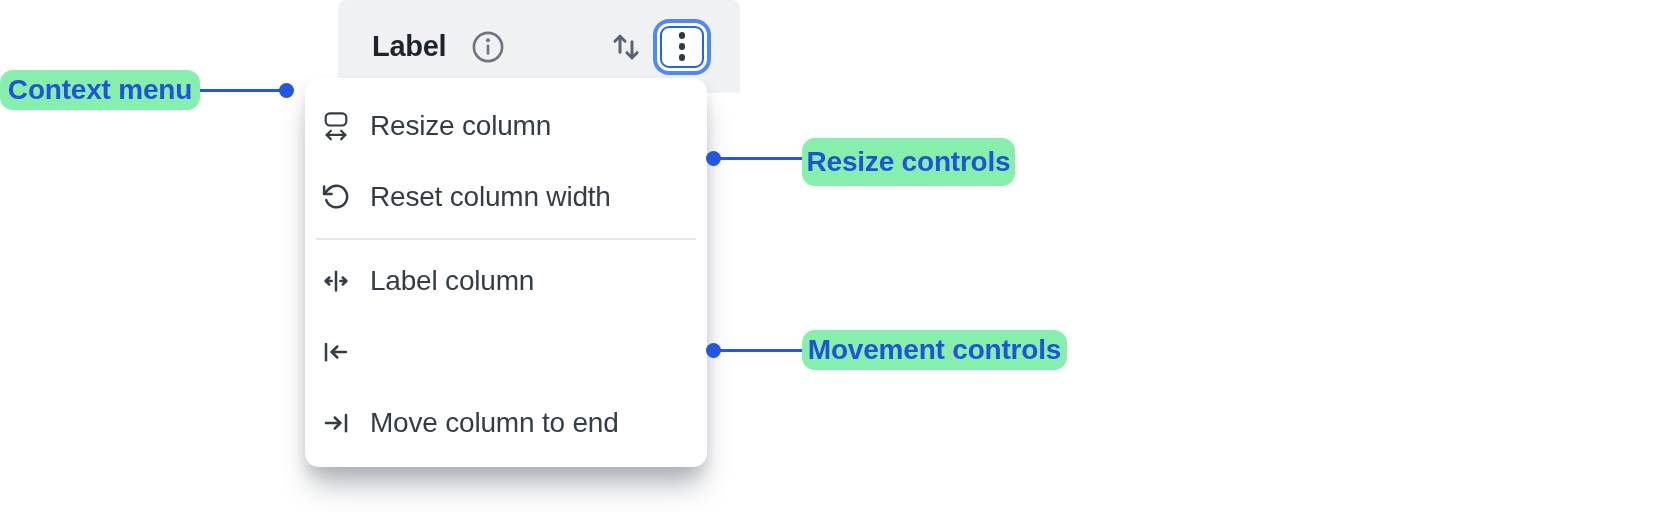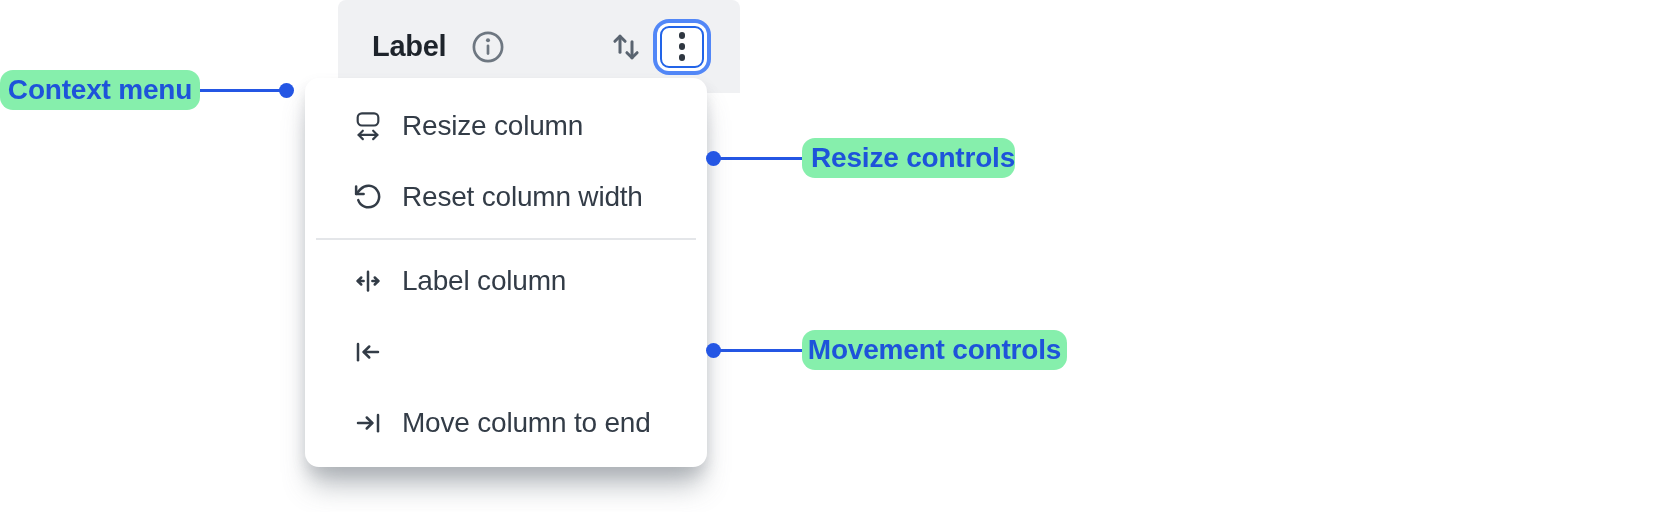--- a/index.html
+++ b/index.html
@@ -45,21 +45,21 @@
     left: 305px; top: 78px; width: 402px; height: 389px;
     background: #ffffff;
     border-radius: 14px;
     box-shadow: 0 24px 28px -6px rgba(104,112,122,0.45), 0 8px 14px rgba(104,112,122,0.2);
     padding: 12px 0 8px 0;
     z-index: 5;
   }
   .menu-item {
     height: 71px;
     display: flex; align-items: center;
-    padding: 0 24px 0 48px;
+    padding: 0 24px 0 16px;
     cursor: pointer;
   }
   .menu-item .mi-icon { width: 30px; height: 30px; flex: 0 0 30px; margin-right: 19px; display: flex; }
   .menu-item .mi-label { font-size: 28px; color: #333c47; letter-spacing: -0.2px; white-space: nowrap; }
   .menu-sep { height: 1.5px; background: #e4e6e9; margin: 6px 11px; }
 
   
   .pill {
     position: absolute;
     background: #86efac;
@@ -170,21 +170,21 @@
   </div>
 
   <div class="pill" style="left:0; top:70px; width:200px; height:40px;">
     <span>Context menu</span>
   </div>
   <div class="ann-line" style="left:200px; top:89px; width:87px;"></div>
   <div class="ann-dot" style="left:279px; top:82.5px;"></div>
 
   <div class="ann-dot" style="left:705.5px; top:150.5px; z-index:6;"></div>
   <div class="ann-line" style="left:713px; top:157px; width:89px;"></div>
-  <div class="pill" style="left:802px; top:138px; width:213px; height:40px;justify-content:flex-end;">
+  <div class="pill" style="left:802px; top:138px; width:213px; height:48px;">
     <span>Resize controls</span>
   </div>
 
   <div class="ann-dot" style="left:705.5px; top:342.5px; z-index:6;"></div>
   <div class="ann-line" style="left:713px; top:349px; width:89px;"></div>
   <div class="pill" style="left:802px; top:330px; width:265px; height:40px;">
     <span>Movement controls</span>
   </div>
 
 </div>

